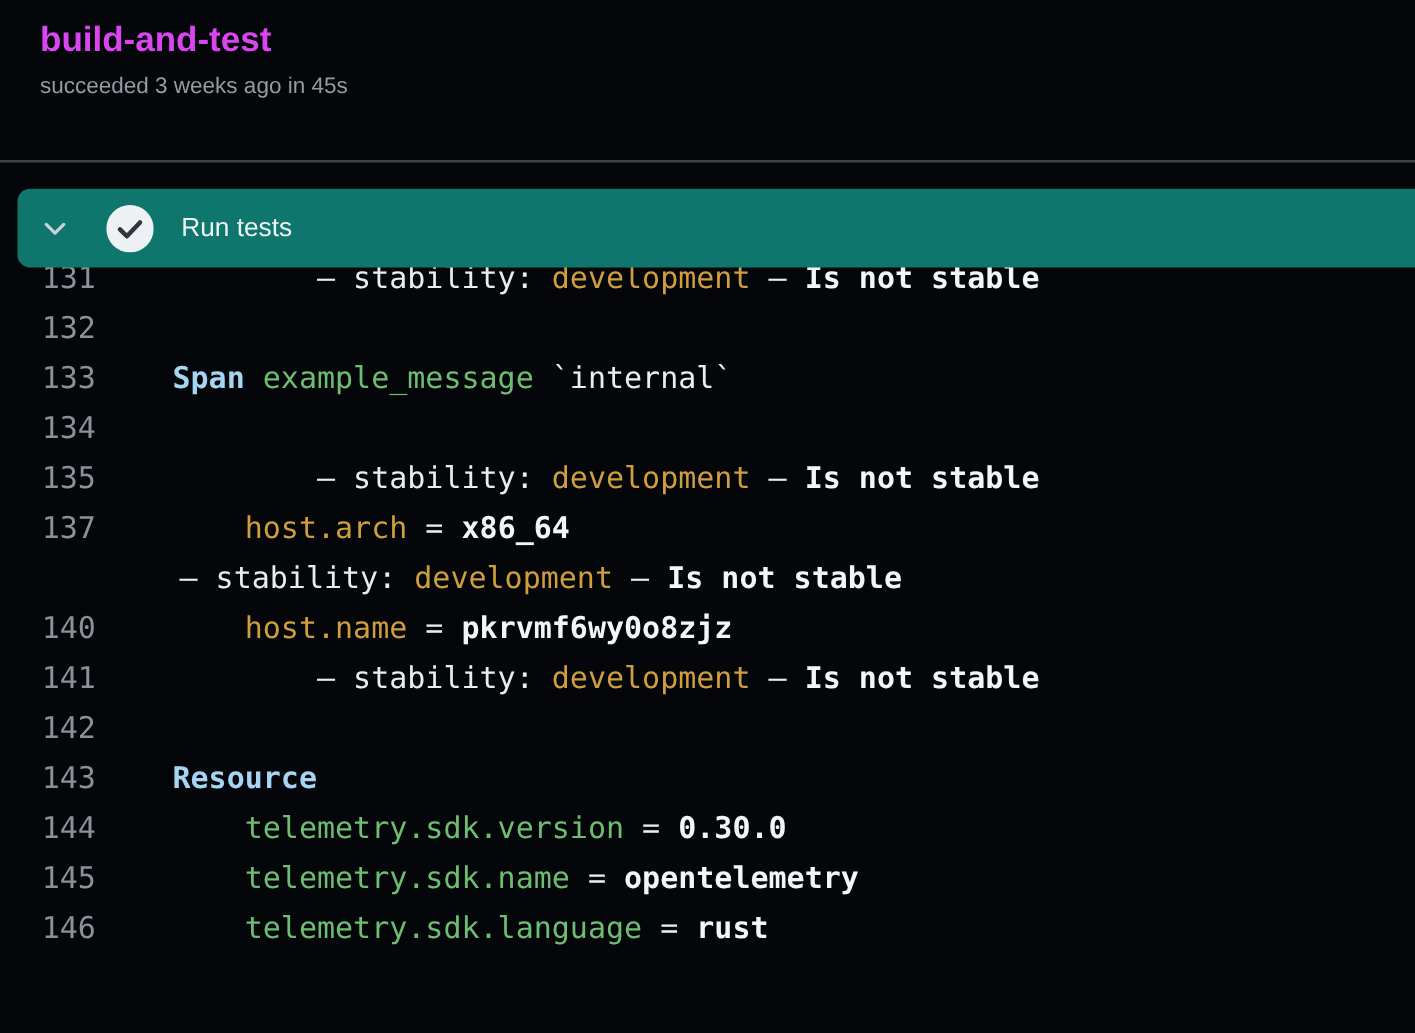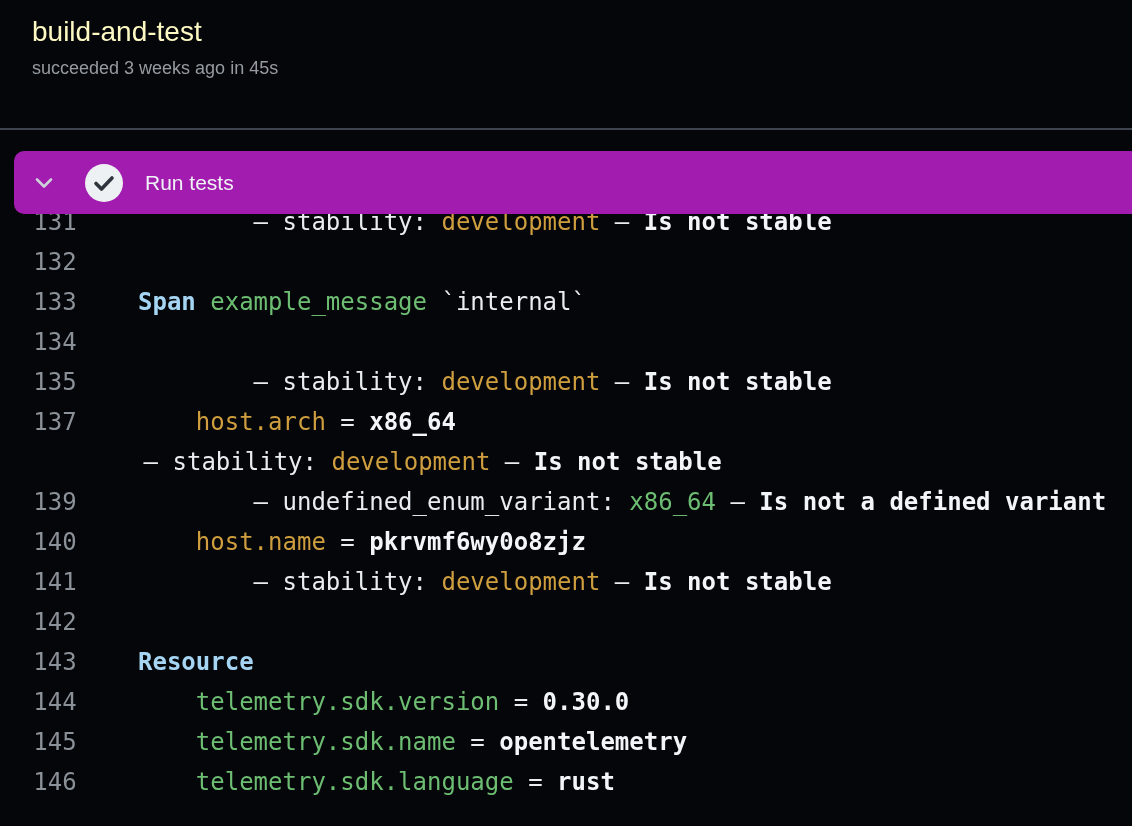--- a/index.html
+++ b/index.html
@@ -4,32 +4,32 @@
 <style>
   html,body{margin:0;padding:0}
   body{
     width:1132px;height:826px;overflow:hidden;position:relative;
     background:#040609;
     font-family:"Liberation Sans","DejaVu Sans",sans-serif;
   }
   
   .job-header{padding:15px 32px 0 32px}
   .job-title{
-    display:inline-block;font-size:28px;font-weight:400;line-height:34px;
-    color:#fef9c3;text-decoration:none;cursor:pointer;
+    display:inline-block;font-size:28px;font-weight:700;line-height:34px;
+    color:#d946ef;text-decoration:none;cursor:pointer;
   }
   .job-status{margin-top:7px;font-size:18px;line-height:24px;color:#969ba2}
   .divider{position:absolute;top:128px;left:0;right:0;height:2px;background:#3d444d}
 
   
   .log-area{position:absolute;top:130px;left:0;right:0;bottom:0;overflow:hidden}
 
   .step-header{
     position:absolute;top:21px;left:14px;right:0;height:63px;z-index:5;
-    background:#a21caf;border-radius:10px 0 0 10px;
+    background:#0f766e;border-radius:10px 0 0 10px;
     display:flex;align-items:center;cursor:pointer;
   }
   .chevron{margin-left:19px;display:flex;flex:none}
   .check{margin-left:30px;display:flex;flex:none}
   .step-name{margin-left:22px;font-size:21px;color:#f0f3f6;white-space:nowrap}
 
   #log-lines{
     position:absolute;top:72px;left:0;z-index:1;
     font-family:"DejaVu Sans Mono","Liberation Mono",monospace;
     font-size:24px;
@@ -75,21 +75,20 @@
   </div>
 
   <div id="log-lines">
       <div class="log-line"><span class="line-num">131</span><span class="line-text"><span class="seg-plain">        – stability: </span><span class="seg-yellow">development</span><span class="seg-plain"> – </span><span class="seg-bold">Is not stable</span></span></div>
       <div class="log-line"><span class="line-num">132</span><span class="line-text"></span></div>
       <div class="log-line"><span class="line-num">133</span><span class="line-text"><span class="seg-title">Span</span><span class="seg-plain"> </span><span class="seg-green">example_message</span><span class="seg-plain"> `internal`</span></span></div>
       <div class="log-line"><span class="line-num">134</span></div>
       <div class="log-line"><span class="line-num">135</span><span class="line-text"><span class="seg-plain">        – stability: </span><span class="seg-yellow">development</span><span class="seg-plain"> – </span><span class="seg-bold">Is not stable</span></span></div>
       <div class="log-line"><span class="line-num">137</span><span class="line-text"><span class="seg-plain">    </span><span class="seg-yellow">host.arch</span><span class="seg-plain"> = </span><span class="seg-bold">x86_64</span></span></div>
       <div class="log-line"><span class="line-text"><span class="seg-plain">        – stability: </span><span class="seg-yellow">development</span><span class="seg-plain"> – </span><span class="seg-bold">Is not stable</span></span></div>
-      <div class="log-line"><span class="line-num">139</span><span class="line-text"><span class="seg-plain">        – undefined_enum_variant: </span><span class="seg-green">x86_64</span><span class="seg-plain"> – </span><span class="seg-bold">Is not a defined variant</span></span></div>
       <div class="log-line"><span class="line-num">140</span><span class="line-text"><span class="seg-plain">    </span><span class="seg-yellow">host.name</span><span class="seg-plain"> = </span><span class="seg-bold">pkrvmf6wy0o8zjz</span></span></div>
       <div class="log-line"><span class="line-num">141</span><span class="line-text"><span class="seg-plain">        – stability: </span><span class="seg-yellow">development</span><span class="seg-plain"> – </span><span class="seg-bold">Is not stable</span></span></div>
       <div class="log-line"><span class="line-num">142</span><span class="line-text"></span></div>
       <div class="log-line"><span class="line-num">143</span><span class="line-text"><span class="seg-title">Resource</span></span></div>
       <div class="log-line"><span class="line-num">144</span><span class="line-text"><span class="seg-plain">    </span><span class="seg-green">telemetry.sdk.version</span><span class="seg-plain"> = </span><span class="seg-bold">0.30.0</span></span></div>
       <div class="log-line"><span class="line-num">145</span><span class="line-text"><span class="seg-plain">    </span><span class="seg-green">telemetry.sdk.name</span><span class="seg-plain"> = </span><span class="seg-bold">opentelemetry</span></span></div>
       <div class="log-line"><span class="line-num">146</span><span class="line-text"><span class="seg-plain">    </span><span class="seg-green">telemetry.sdk.language</span><span class="seg-plain"> = </span><span class="seg-bold">rust</span></span></div>
     </div>
 </div>
 

